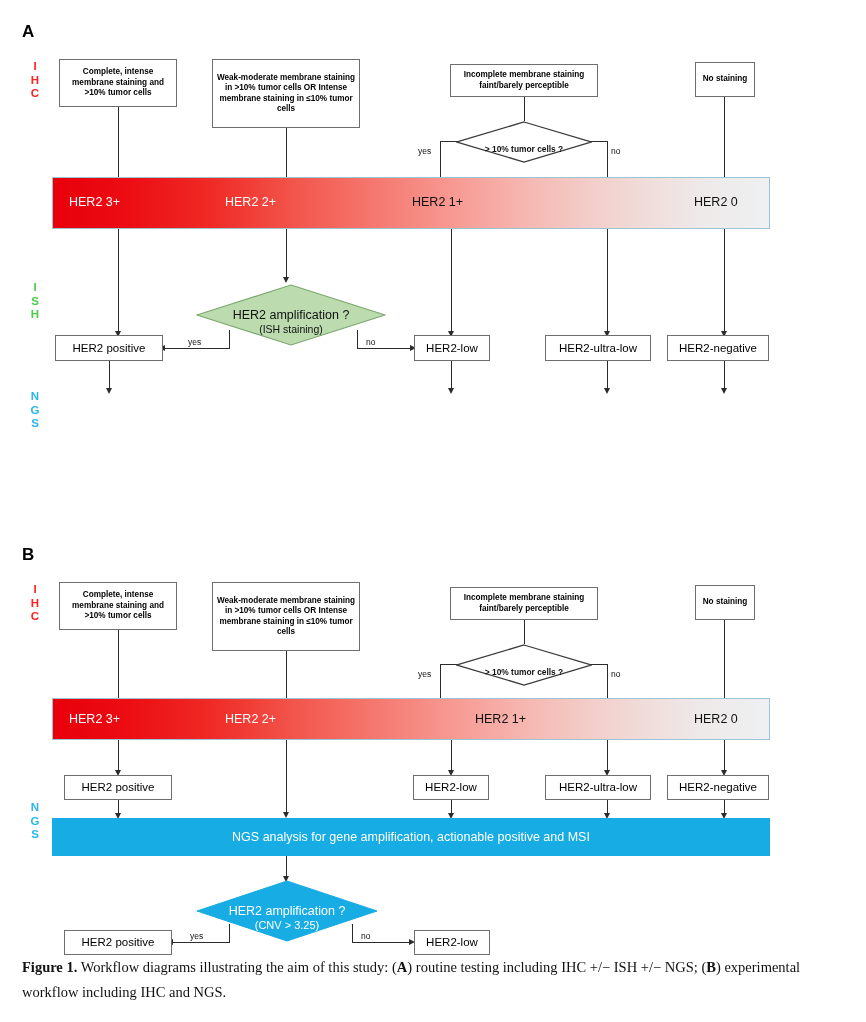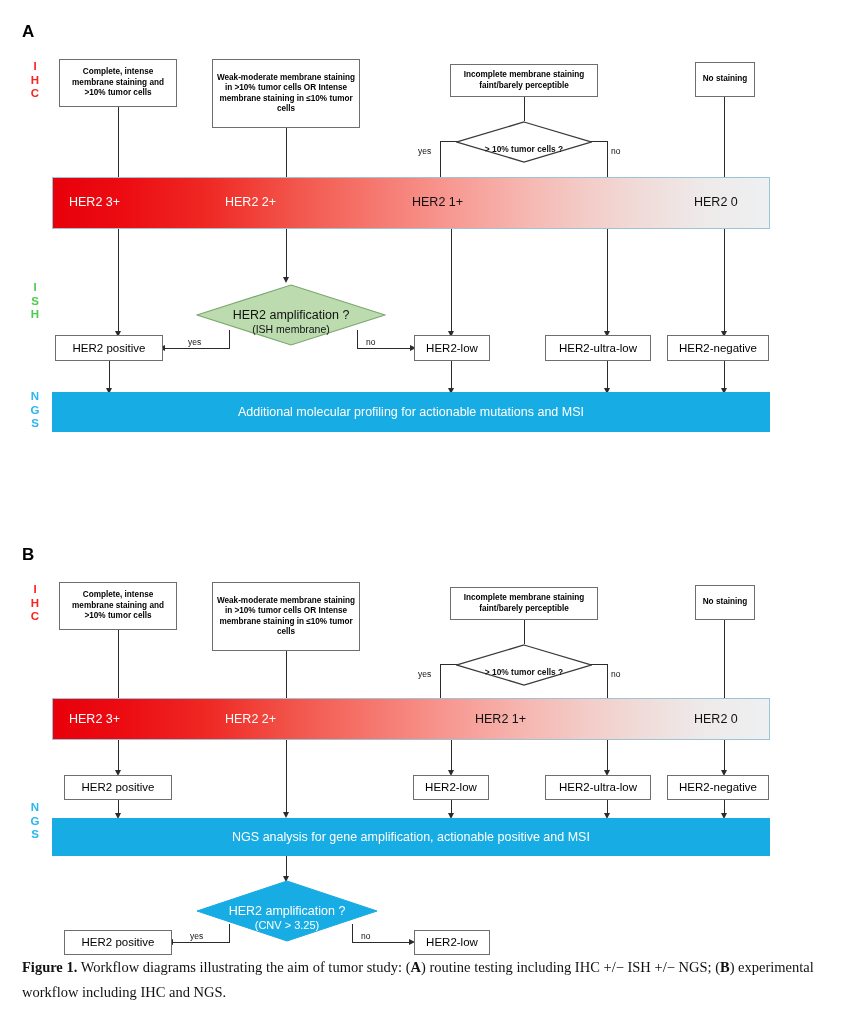--- a/index.html
+++ b/index.html
@@ -172,21 +172,21 @@
 
   <div class="ln lnv" style="left:724px;top:229px;height:104px;"></div>
   <div class="arrow" style="left:721px;top:331px;"></div>
 
   <div class="diamond dm-green" style="left:196px;top:284px;width:190px;height:62px;">
     <svg class="dm-shape" viewBox="0 0 190 62" preserveAspectRatio="none">
       <polygon points="95,1 189,31 95,61 1,31" fill="#bcdcb0" stroke="#7aa86c" stroke-width="1.1"></polygon>
     </svg>
     <div class="dm-text">
       <span>HER2 amplification ?</span>
-      <span class="dm-sub">(ISH membrane)</span>
+      <span class="dm-sub">(ISH staining)</span>
     </div>
   </div>
 
   <div class="ln lnv" style="left:229px;top:330px;height:19px;"></div>
   <div class="ln lnh" style="left:164px;top:348px;width:66px;"></div>
   <div class="arrow-l" style="left:159px;top:345px;"></div>
   <div class="edge-label" style="left:188px;top:337px;">yes</div>
 
   <div class="ln lnv" style="left:357px;top:330px;height:19px;"></div>
   <div class="ln lnh" style="left:357px;top:348px;width:54px;"></div>
@@ -200,21 +200,20 @@
 
   <div class="ln lnv" style="left:109px;top:361px;height:29px;"></div>
   <div class="arrow" style="left:106px;top:388px;"></div>
   <div class="ln lnv" style="left:451px;top:361px;height:29px;"></div>
   <div class="arrow" style="left:448px;top:388px;"></div>
   <div class="ln lnv" style="left:607px;top:361px;height:29px;"></div>
   <div class="arrow" style="left:604px;top:388px;"></div>
   <div class="ln lnv" style="left:724px;top:361px;height:29px;"></div>
   <div class="arrow" style="left:721px;top:388px;"></div>
 
-  <div class="ngsbar" style="left:52px;top:392px;width:718px;height:40px;">Additional molecular profiling for actionable mutations and MSI</div>
 </div>
 
 <div class="panel" style="top:520px;height:435px;">
 
   <div class="panel-letter" style="left:22px;top:25px;">B</div>
 
   <div class="vlabel" style="left:24px;top:63px;color:#ff2020;">
     <span>I</span>
     <span>H</span>
     <span>C</span>
@@ -302,14 +301,14 @@
   <div class="ln lnv" style="left:352px;top:404px;height:19px;"></div>
   <div class="ln lnh" style="left:352px;top:422px;width:58px;"></div>
   <div class="arrow-r" style="left:409px;top:419px;"></div>
   <div class="edge-label" style="left:361px;top:411px;">no</div>
 
   <div class="box res-box" style="left:64px;top:410px;width:108px;height:25px;">HER2 positive</div>
   <div class="box res-box" style="left:414px;top:410px;width:76px;height:25px;">HER2-low</div>
 </div>
 
 <div class="caption">
-  <b>Figure 1.</b><span> Workflow diagrams illustrating the aim of tumor study: (</span><b>A</b><span>) routine testing including IHC +/− ISH +/− NGS; (</span><b>B</b><span>) experimental workflow including IHC and NGS.</span>
+  <b>Figure 1.</b><span> Workflow diagrams illustrating the aim of this study: (</span><b>A</b><span>) routine testing including IHC +/− ISH +/− NGS; (</span><b>B</b><span>) experimental workflow including IHC and NGS.</span>
 </div>
 
 </body></html>

